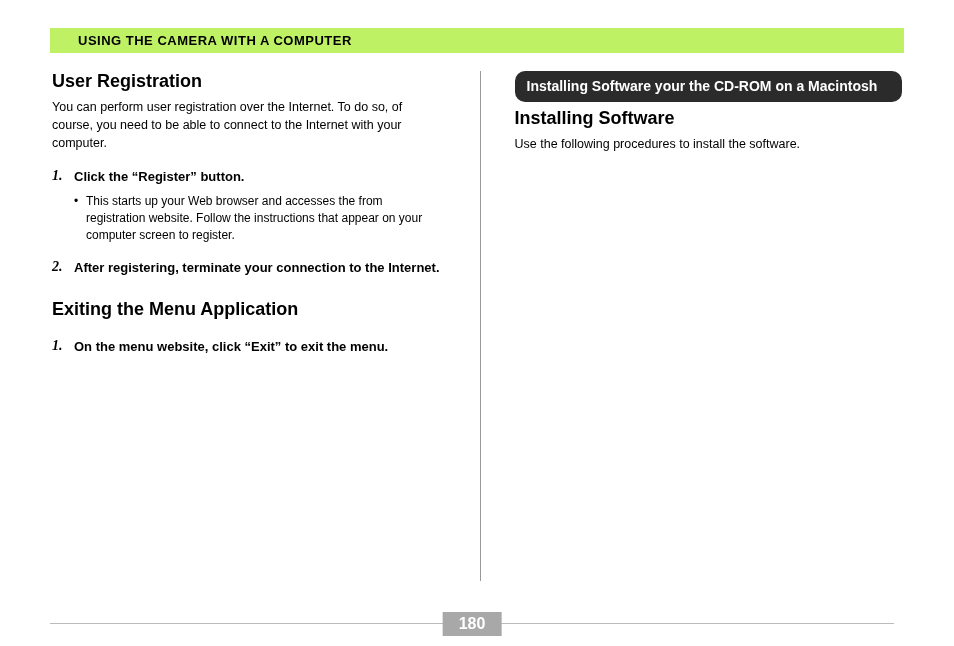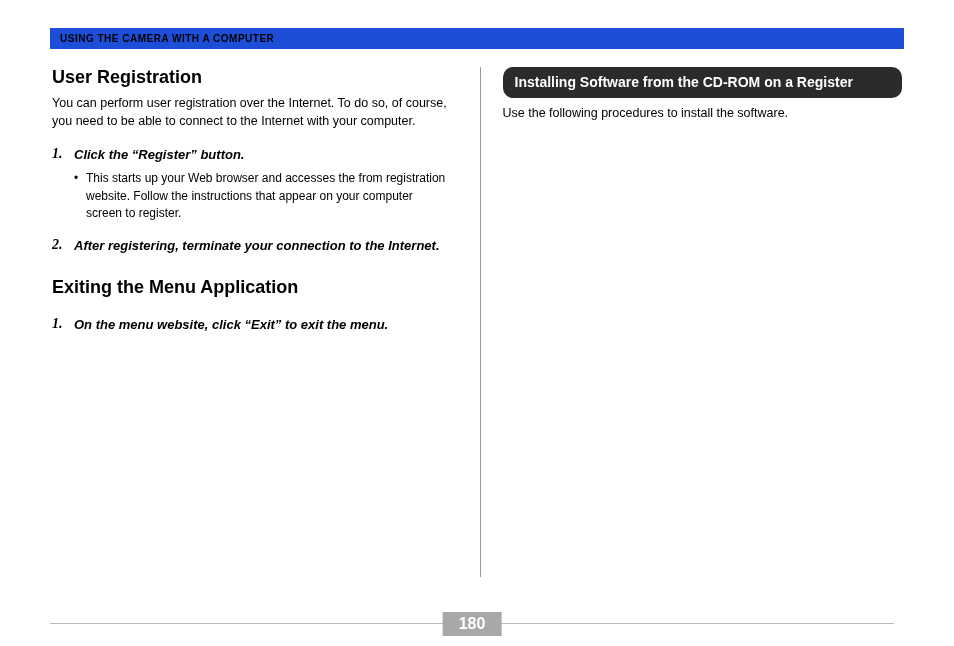--- a/index.html
+++ b/index.html
@@ -10,30 +10,30 @@
     height: 646px;
     position: relative;
     overflow: hidden;
   }
   .page {
     padding: 28px 50px 20px 50px;
     height: 100%;
     position: relative;
   }
   .header-bar {
-    background: #1d4ed8;
-    padding: 5px 10px;
-    font-size: 10px;
+    background: #bef264;
+    padding: 5px 28px;
+    font-size: 13px;
     font-weight: bold;
     letter-spacing: 0.5px;
     margin-bottom: 18px;
   }
   .columns {
     display: flex;
-    gap: 0;
+    gap: 12px;
     height: 510px;
   }
   .col {
     flex: 1;
     padding: 0 2px;
   }
   .col-left { padding-right: 28px; }
   .col-right { padding-left: 22px; }
   .divider {
     width: 1px;
@@ -60,21 +60,20 @@
     top: 0;
     font-size: 14px;
     font-weight: bold;
     font-style: italic;
     font-family: Georgia, 'Times New Roman', serif;
   }
   .step-text {
     font-size: 13px;
     font-weight: bold;
     line-height: 1.4;
-    font-style: italic;
   }
   .bullet {
     margin-top: 6px;
     padding-left: 12px;
     position: relative;
     font-size: 12px;
     line-height: 1.45;
   }
   .bullet::before {
     content: "•";
@@ -152,24 +151,25 @@
         <div class="step-text">On the menu website, click “Exit” to exit the menu.</div>
       </div>
 
     </div>
 
     <div class="divider"></div>
 
     <div class="col col-right">
 
       <div class="callout-box">
-        <span>Installing Software from the CD-ROM on a Register</span>
+        <span>Installing Software your the CD-ROM on a Macintosh</span>
       </div>
 
 
+      <h2 class="section-heading">Installing Software</h2>
       <p class="body-text">Use the following procedures to install the software.</p>
 
     </div>
 
   </div>
 
   <div class="footer-area">
     <div class="footer-line"></div>
     <div class="page-number">180</div>
   </div>

